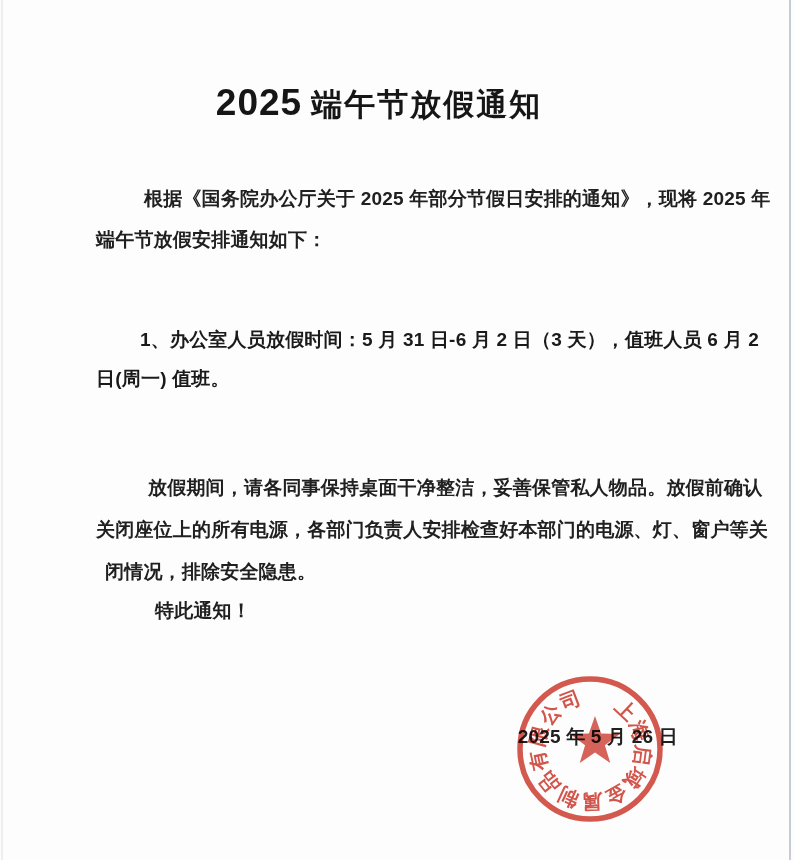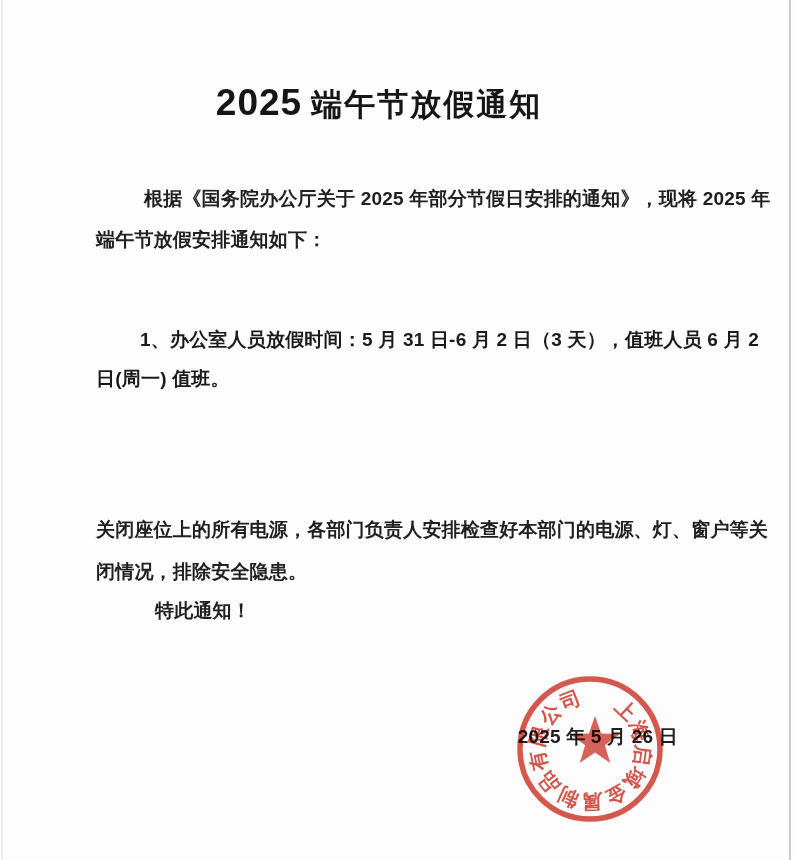--- a/index.html
+++ b/index.html
@@ -101,22 +101,23 @@
   <div class="doc-title">
     <span class="title-num">2025</span><span class="title-cjk">端午节放假通知</span>
   </div>
 
   <div class="line" style="top:188px;left:144px;">根据《国务院办公厅关于 2025 年部分节假日安排的通知》，现将 2025 年</div>
   <div class="line" style="top:229px;left:96px;">端午节放假安排通知如下：</div>
 
   <div class="line bold" style="top:329px;left:140px;">1、办公室人员放假时间：5 月 31 日-6 月 2 日（3 天），值班人员 6 月 2</div>
   <div class="line bold" style="top:368px;left:96px;">日(周一) 值班。</div>
 
+  <div class="line" style="top:477px;left:148px;">放假期间，请各同事保持桌面干净整洁，妥善保管私人物品。放假前确认</div>
   <div class="line" style="top:519px;left:96px;text-align:center;">关闭座位上的所有电源，各部门负责人安排检查好本部门的电源、灯、窗户等关</div>
-  <div class="line" style="top:561px;left:96px;text-align:right;">闭情况，排除安全隐患。</div>
+  <div class="line" style="top:561px;left:105px;text-align:right;">闭情况，排除安全隐患。</div>
 
   <div class="line" style="top:600px;left:155px;">特此通知！</div>
 
   <div class="line right-align" style="top:726px;">2025 年 5 月 26 日</div>
 
   <svg class="seal" viewBox="-90 -90 180 180" aria-hidden="true">
     <circle class="seal-ring" cx="0" cy="0" r="70"></circle>
     <polygon class="seal-star" transform="translate(5,-7)" points="0,-26 6.11,-8.41 24.73,-8.03 9.89,3.21 15.28,21.03 0,10.4 -15.28,21.03 -9.89,3.21 -24.73,-8.03 -6.11,-8.41"></polygon>
     <defs>
       <path id="sealTextPath" d="M 0,-46 A 46,46 0 1,1 -0.05,-46"></path>

